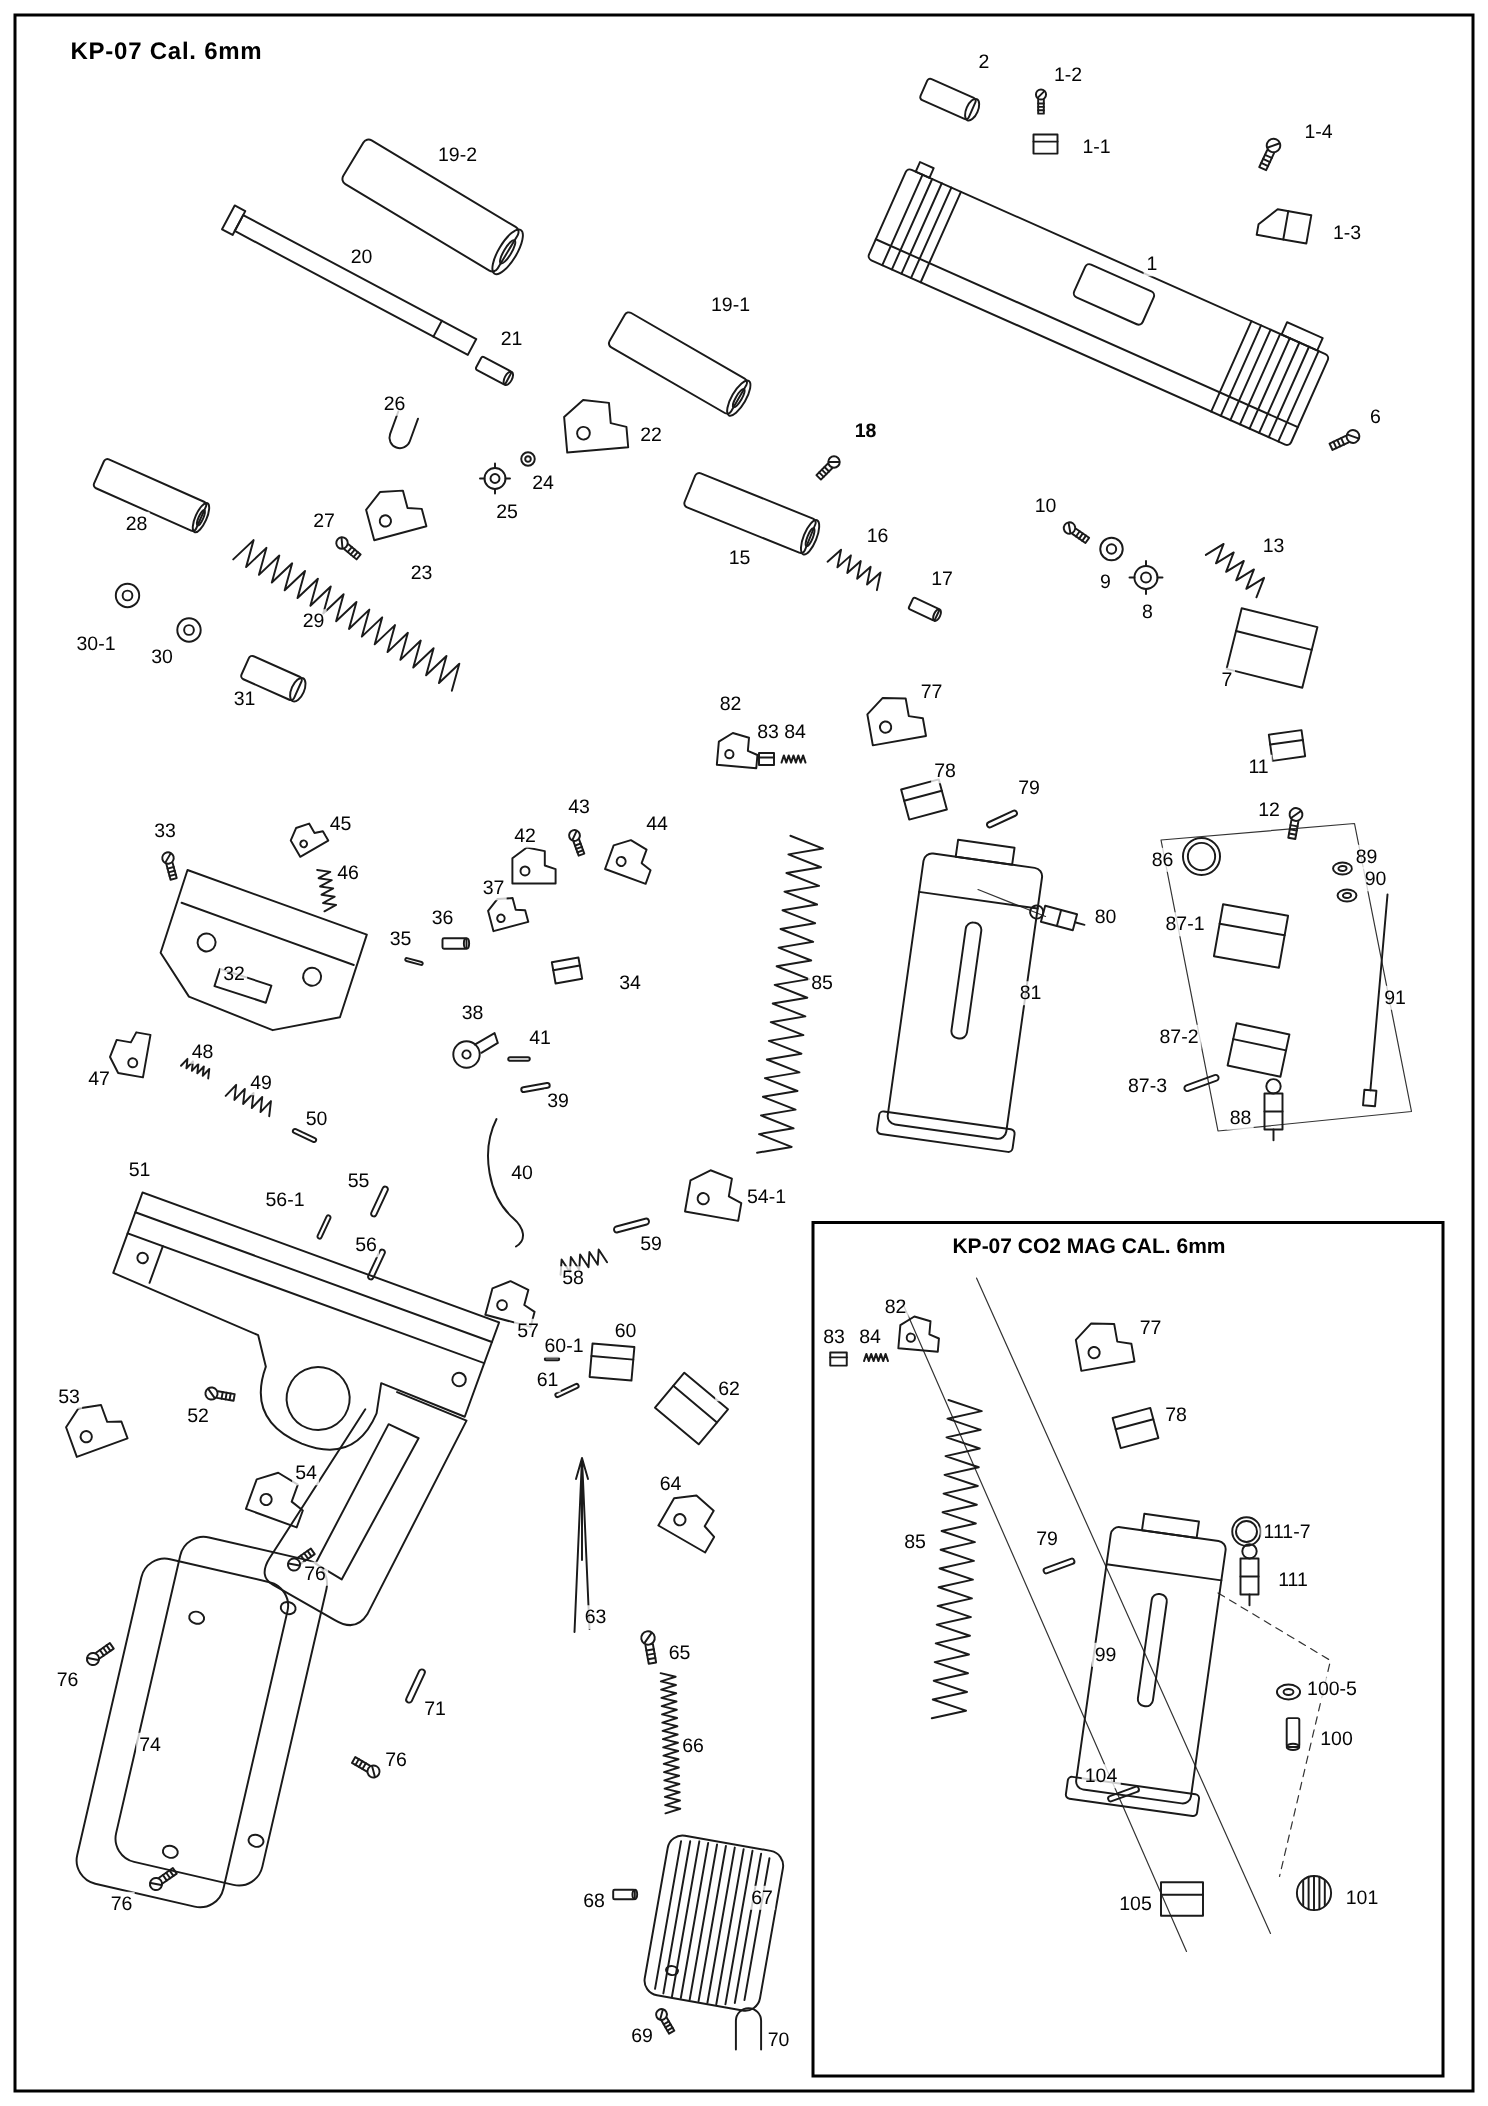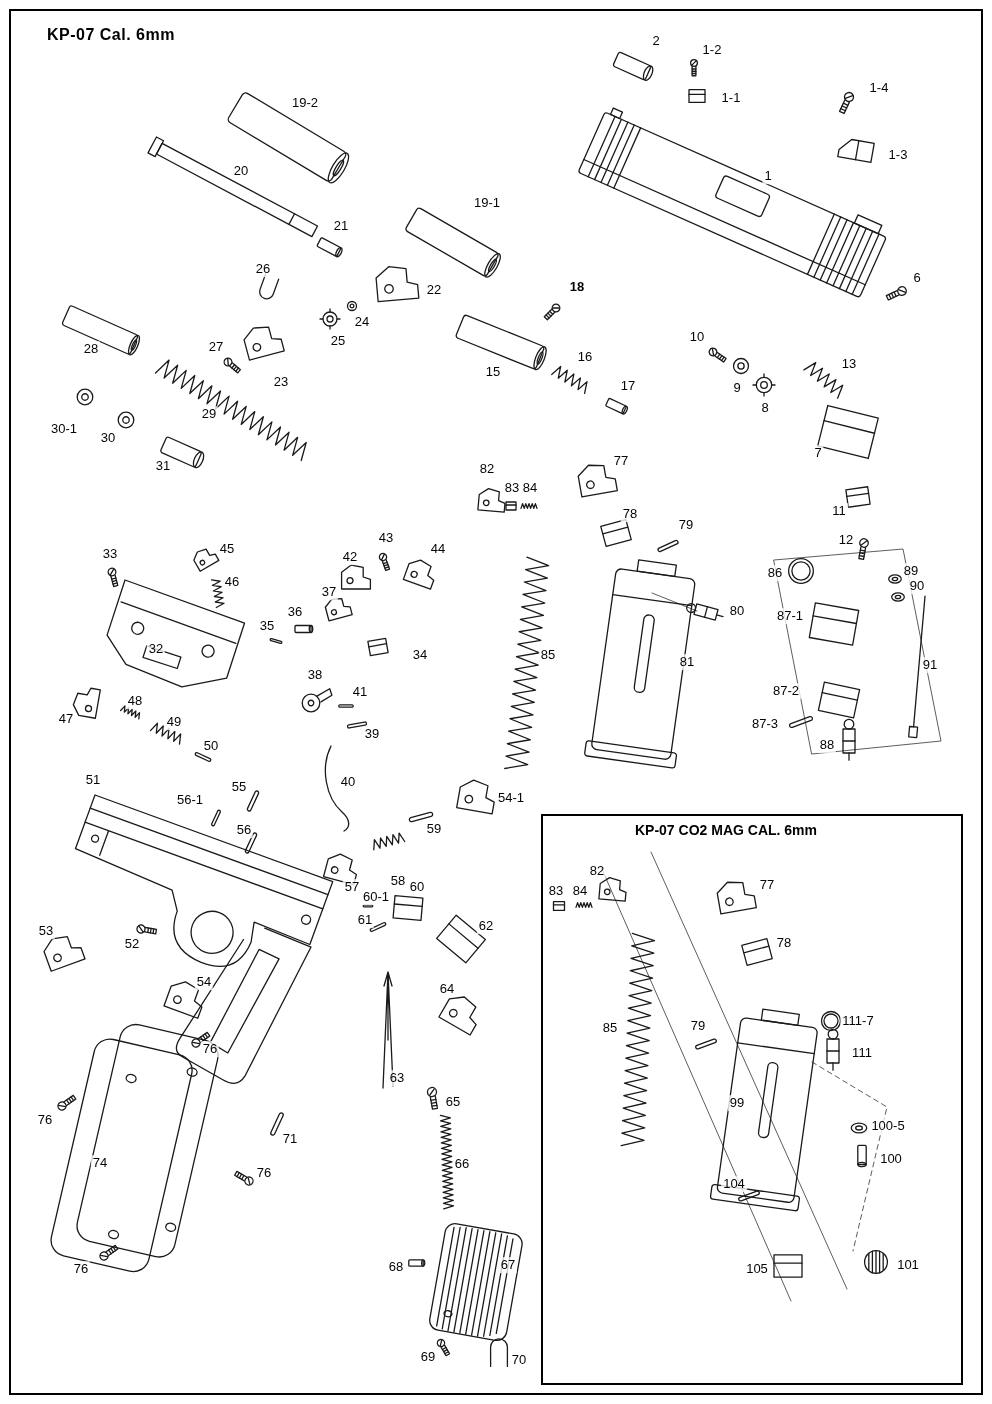--- a/index.html
+++ b/index.html
@@ -354,21 +354,21 @@
     <div class="part-label" style="left: 135px; top: 701px;">48</div>
     <div class="part-label" style="left: 174px; top: 722px;">49</div>
     <div class="part-label" style="left: 211px; top: 746px;">50</div>
     <div class="part-label" style="left: 348px; top: 782px;">40</div>
     <div class="part-label" style="left: 93px; top: 780px;">51</div>
     <div class="part-label" style="left: 239px; top: 787px;">55</div>
     <div class="part-label" style="left: 190px; top: 800px;">56-1</div>
     <div class="part-label" style="left: 244px; top: 830px;">56</div>
     <div class="part-label" style="left: 511px; top: 798px;">54-1</div>
     <div class="part-label" style="left: 434px; top: 829px;">59</div>
-    <div class="part-label" style="left: 398px; top: 852px; margin-top: 29px;">58</div>
+    <div class="part-label" style="left: 382px; top: 852px;">58</div>
     <div class="part-label" style="left: 352px; top: 887px;">57</div>
     <div class="part-label" style="left: 376px; top: 897px;">60-1</div>
     <div class="part-label" style="left: 417px; top: 887px;">60</div>
     <div class="part-label" style="left: 365px; top: 920px;">61</div>
     <div class="part-label" style="left: 486px; top: 926px;">62</div>
     <div class="part-label" style="left: 46px; top: 931px;">53</div>
     <div class="part-label" style="left: 132px; top: 944px;">52</div>
     <div class="part-label" style="left: 204px; top: 982px;">54</div>
     <div class="part-label" style="left: 447px; top: 989px;">64</div>
     <div class="part-label" style="left: 397px; top: 1078px;">63</div>

